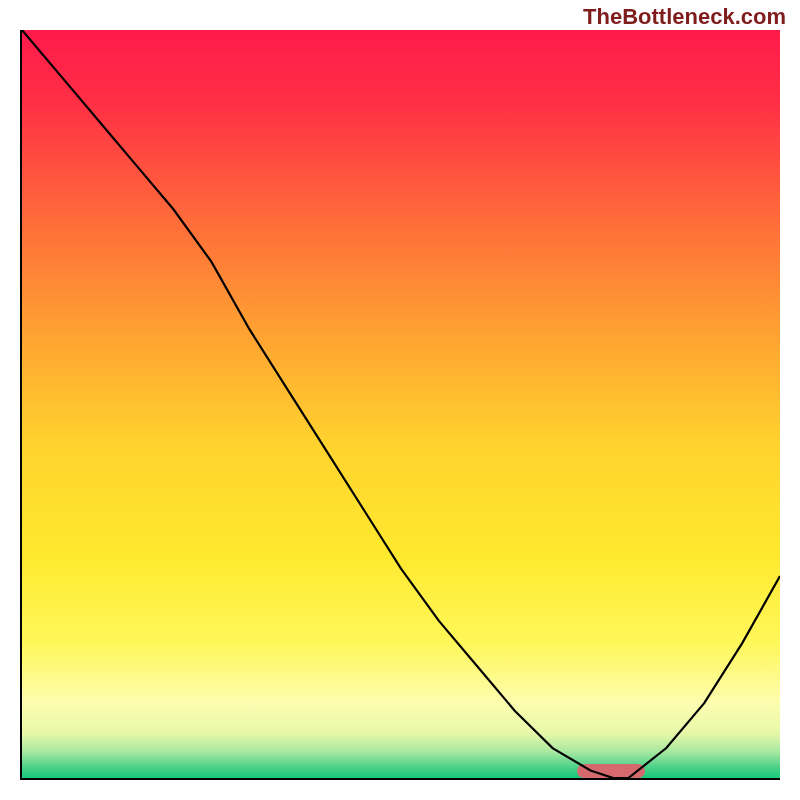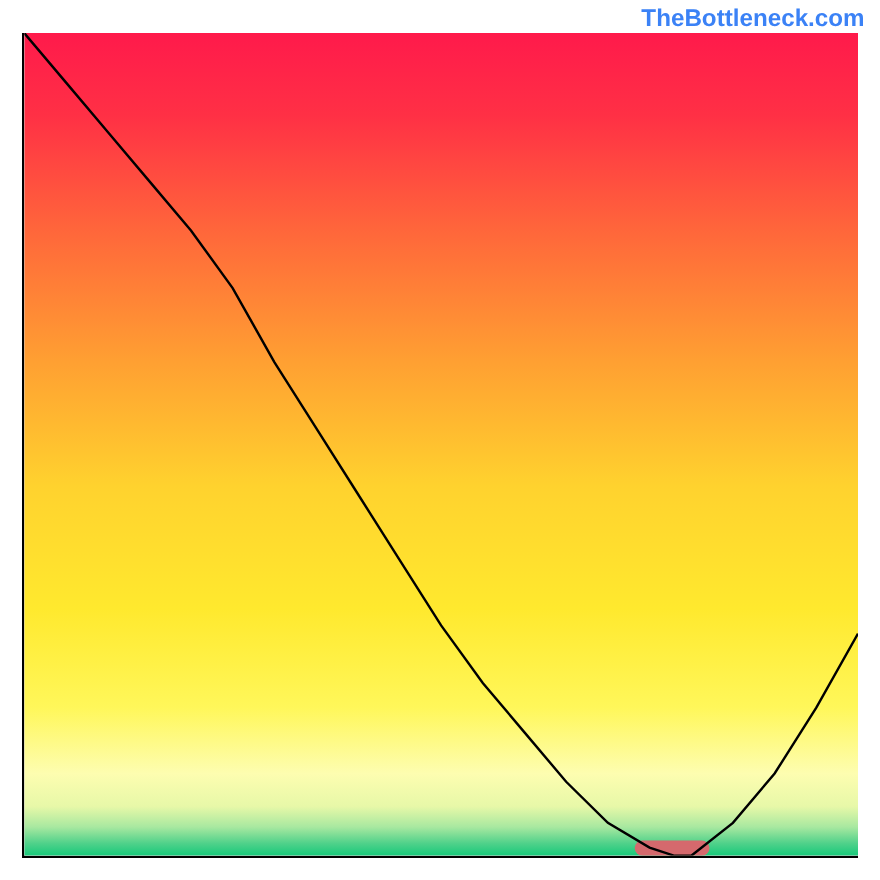--- a/index.html
+++ b/index.html
@@ -28,21 +28,21 @@
     left: 0; top: 0; width: 100%; height: 100%;
     pointer-events: none;
   }
   .watermark {
     position: absolute;
     top: 4px;
     right: 14px;
     font-family: Arial, sans-serif;
     font-size: 22px;
     font-weight: bold;
-    color: #3b82f6;
+    color: #7f1d1d;
   }
   .marker {
     position: absolute;
     background: #d5696d;
     border-radius: 8px;
     height: 14px;
   }
 </style>
 </head>
 <body>

